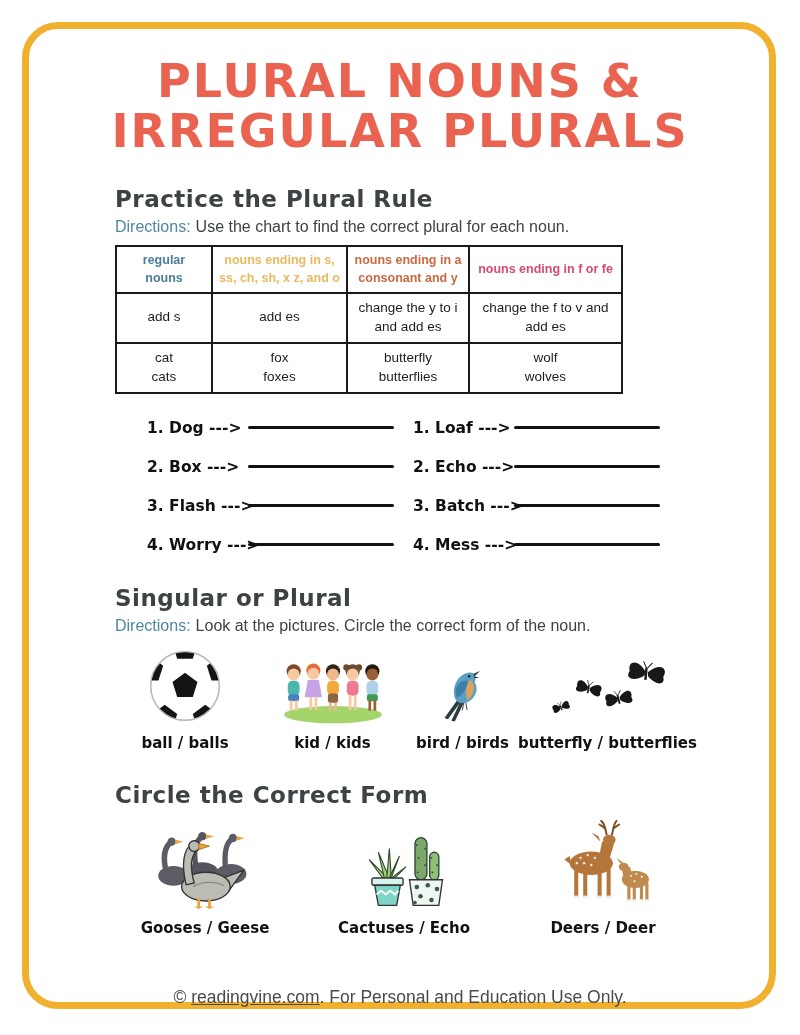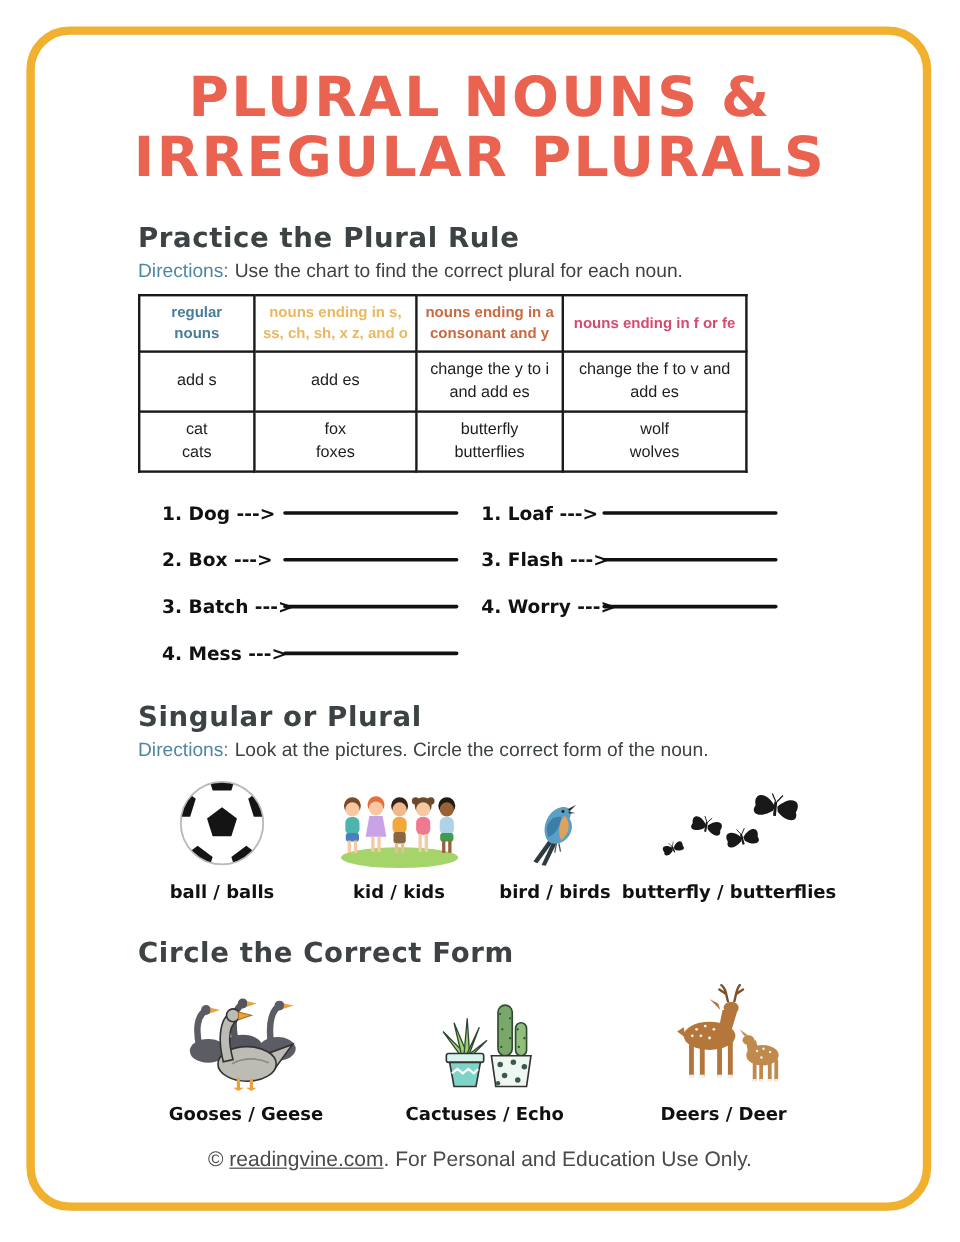--- a/index.html
+++ b/index.html
@@ -23,38 +23,38 @@
   .directions { margin-top:6px; font-size:16px; color:#3d4244; }
   .dir-label { color:#4d87a1; margin-right:5px; }
 
   table.rules { margin-top:9px; border-collapse:collapse; width:506px; table-layout:fixed; }
   table.rules th, table.rules td { border:2px solid #1a1a1a; text-align:center;
        vertical-align:middle; padding:5px 6px; line-height:1.4; }
   table.rules th { font-size:12.5px; font-weight:bold; height:46px; }
   table.rules td { font-size:13.5px; height:44px; color:#1d1d1d; }
   col.c1{width:96px;} col.c2{width:135px;} col.c3{width:122px;} col.c4{width:153px;}
 
-  .exercises { margin-top:24px; margin-left:20px; display:grid;
+  .exercises { margin-top:24px; margin-left:32px; display:grid;
                grid-template-columns:266px 266px; row-gap:19px; }
   .ex-item { display:flex; align-items:center; height:20px; }
   .ex-label { font-family:"DejaVu Sans", sans-serif; font-weight:bold; font-size:15.5px;
               color:#111; width:97px; white-space:nowrap; }
   .answer-line { width:146px; height:3.5px; background:#111; border-radius:2px; margin-left:4px; }
 
   .figrow { display:flex; justify-content:space-between; align-items:flex-end; margin-top:12px; }
   .figrow1 { width:585px;text-align:center; }
   .figrow2 { width:578px; }
   .fig { display:flex; flex-direction:column; align-items:center; justify-content:flex-end; }
   .fig .img { display:flex; align-items:flex-end; justify-content:center; }
   .fig-caption { margin-top:9px; font-family:"DejaVu Sans", sans-serif; font-weight:bold;
                  font-size:15px; color:#111; white-space:nowrap; }
   .f1{width:140px;} .f2{width:155px;} .f3{width:105px;} .f4{width:185px;}
   .g1{width:180px;} .g2{width:180px;} .g3{width:180px;}
 
-  .footer { position:absolute; bottom:58px; left:0; width:100%; text-align:center;
+  .footer { position:absolute; bottom:27px; left:0; width:100%; text-align:center;
             font-size:17.5px; color:#4a4a4a; }
   .footer a { color:#4a4a4a; text-decoration:underline; }
 </style>
 </head>
 <body>
 
 <div class="sheet">
   <div class="border-frame" style="border-color: rgb(241, 176, 46);"></div>
 
   <div class="content">
@@ -117,20 +117,24 @@
         </div>
         <div class="ex-item">
           <span class="ex-label">1. Loaf  ---&gt;</span>
           <div class="answer-line"></div>
         </div>
         <div class="ex-item">
           <span class="ex-label">2. Box ---&gt;</span>
           <div class="answer-line"></div>
         </div>
         <div class="ex-item">
+          <span class="ex-label">2. Echo ---&gt;</span>
+          <div class="answer-line"></div>
+        </div>
+        <div class="ex-item">
           <span class="ex-label">3. Flash ---&gt;</span>
           <div class="answer-line"></div>
         </div>
         <div class="ex-item">
           <span class="ex-label">3. Batch ---&gt;</span>
           <div class="answer-line"></div>
         </div>
         <div class="ex-item">
           <span class="ex-label">4. Worry ---&gt;</span>
           <div class="answer-line"></div>

